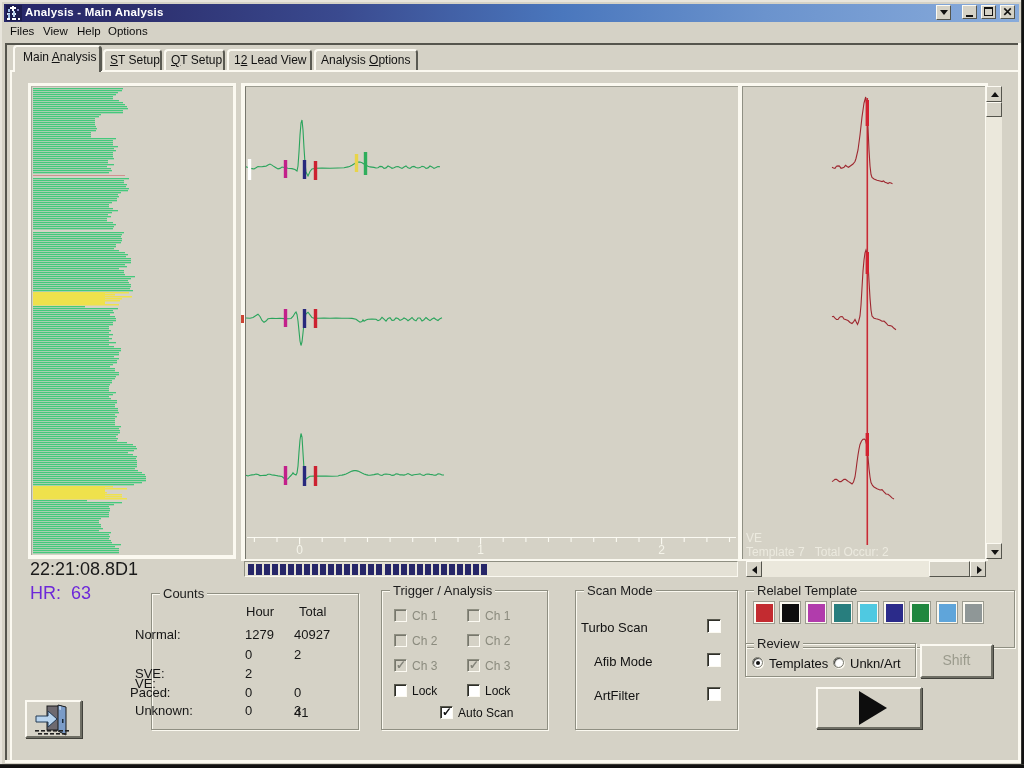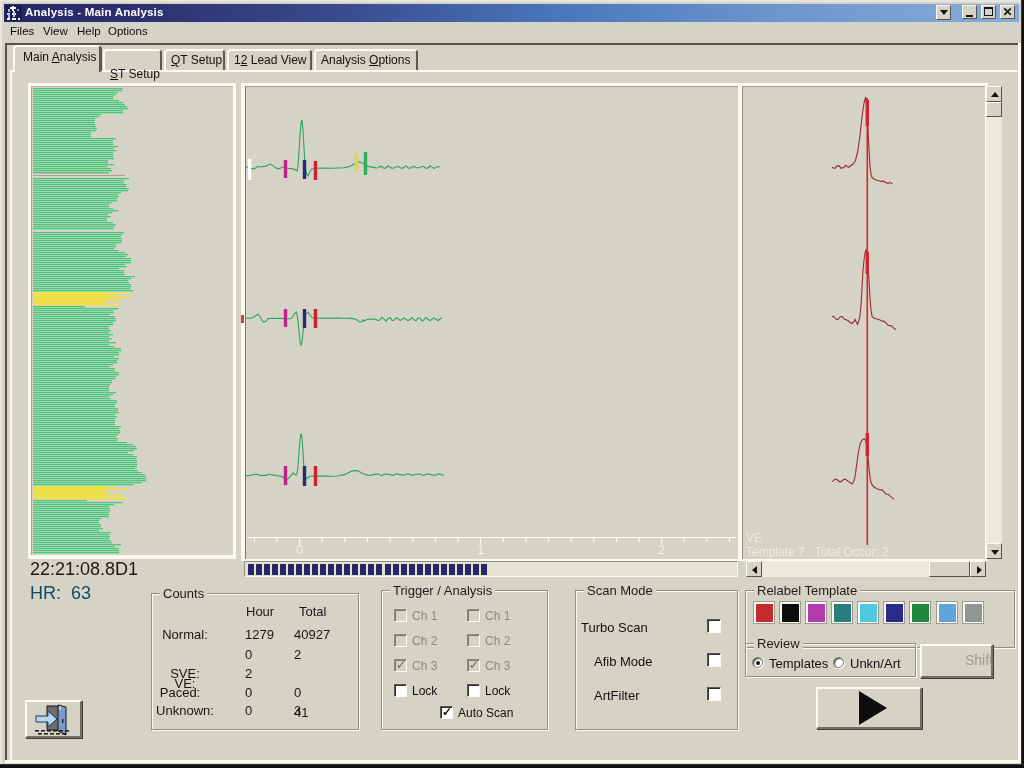--- a/index.html
+++ b/index.html
@@ -60,21 +60,21 @@
 <div class="abs" style="left:108px;top:25px;font-size:11.5px;color:#0c0c0c;">Options</div>
 
 <div class="abs" style="left:5px;top:43px;width:1015px;height:1.5px;background:#55554d"></div>
 <div class="abs" style="left:5px;top:43px;width:1.5px;height:719px;background:#55554d"></div>
 <div class="abs" style="left:5px;top:760px;width:1016px;height:3px;background:#fbf9f0"></div>
 <div class="abs" style="left:1018px;top:43px;width:3px;height:720px;background:#fbf9f0"></div>
 
 <div class="abs" style="left:10px;top:70px;width:1008px;height:2px;background:#fbf9f0;z-index:3"></div>
 <div class="abs" style="left:10px;top:70px;width:2px;height:690px;background:#fbf9f0;z-index:2"></div>
 <div class="tab abs" style="left:103px;top:49px;width:59px;height:21px;z-index:2"></div>
-<div class="tabtext abs" style="left:110px;top:67px;"><u>S</u>T Setup</div>
+<div class="tabtext abs" style="left:110px;top:53px;"><u>S</u>T Setup</div>
 <div class="tab abs" style="left:164px;top:49px;width:61px;height:21px;z-index:2"></div>
 <div class="tabtext abs" style="left:171px;top:53px;"><u>Q</u>T Setup</div>
 <div class="tab abs" style="left:227px;top:49px;width:85px;height:21px;z-index:2"></div>
 <div class="tabtext abs" style="left:234px;top:53px;">1<u>2</u> Lead View</div>
 <div class="tab abs" style="left:314px;top:49px;width:104px;height:21px;z-index:2"></div>
 <div class="tabtext abs" style="left:321px;top:53px;">Analysis <u>O</u>ptions</div>
 <div class="tab active abs" style="left:13px;top:45px;width:88px;height:27px;z-index:4"></div>
 <div class="tabtext abs" style="left:23px;top:50px;z-index:5">Main <u>A</u>nalysis</div>
 <style>
 .tab { background:#d5d2c6; border-top:2px solid #fcfaf2; border-left:2px solid #fcfaf2; border-right:2px solid #5a5a52; border-radius:4px 4px 0 0; }
@@ -428,21 +428,21 @@
 <div class="psq" style="left:433px"></div>
 <div class="psq" style="left:441px"></div>
 <div class="psq" style="left:449px"></div>
 <div class="psq" style="left:457px"></div>
 <div class="psq" style="left:465px"></div>
 <div class="psq" style="left:473px"></div>
 <div class="psq" style="left:481px"></div>
 <style>.psq{position:absolute;top:563.5px;width:6px;height:11.5px;background:#262668;}</style>
 
 <div class="abs" style="left:30px;top:559px;font-size:18px;color:#1a1a1a;">22:21:08.8D1</div>
-<div class="abs" style="left:30px;top:583px;font-size:18px;color:#0c4a6e;">HR:&nbsp;&nbsp;63</div>
+<div class="abs" style="left:30px;top:583px;font-size:18px;color:#6d28d9;">HR:&nbsp;&nbsp;63</div>
 
 <div class="gbox" style="left:151px;top:593px;width:208px;height:137px;">
   <div class="glabel">Counts</div>
 </div>
 <div class="abs cnt" style="left:246px;top:604px;">Hour</div>
 <div class="abs cnt" style="left:299px;top:604px;">Total</div>
 <div class="abs cnt r" style="left:135px;top:627px;width:100px;">Normal:</div>
 <div class="abs cnt" style="left:245px;top:627px;">1279</div>
 <div class="abs cnt" style="left:294px;top:627px;">40927</div>
 <div class="abs cnt r" style="left:135px;top:647px;width:100px;margin-top:29px;">VE:</div>
@@ -450,21 +450,21 @@
 <div class="abs cnt" style="left:294px;top:647px;">2</div>
 <div class="abs cnt r" style="left:135px;top:666px;width:100px;">SVE:</div>
 <div class="abs cnt" style="left:245px;top:666px;">2</div>
 <div class="abs cnt" style="left:294px;top:705px;text-align:right;">41</div>
 <div class="abs cnt r" style="left:130px;top:685px;width:100px;">Paced:</div>
 <div class="abs cnt" style="left:245px;top:685px;">0</div>
 <div class="abs cnt" style="left:294px;top:685px;">0</div>
 <div class="abs cnt r" style="left:135px;top:703px;width:100px;">Unknown:</div>
 <div class="abs cnt" style="left:245px;top:703px;">0</div>
 <div class="abs cnt" style="left:294px;top:703px;">3</div>
-<style>.cnt{font-size:13px;color:#161616;white-space:nowrap;}.cnt.r{text-align:center;}</style>
+<style>.cnt{font-size:13px;color:#161616;white-space:nowrap;}.cnt.r{text-align:left;}</style>
 
 <div class="gbox" style="left:381px;top:590px;width:167px;height:140px;">
   <div class="glabel">Trigger / Analysis</div>
 </div>
 <div class="cb dis" style="left:394px;top:609px;"></div>
 <div class="cklbl dis" style="left:412px;top:609px;">Ch 1</div>
 <div class="cb dis" style="left:467px;top:609px;"></div>
 <div class="cklbl dis" style="left:485px;top:609px;">Ch 1</div>
 <div class="cb dis" style="left:394px;top:634px;"></div>
 <div class="cklbl dis" style="left:412px;top:634px;">Ch 2</div>
@@ -539,21 +539,21 @@
     <div class="dot"></div>
   </div>
 <div class="abs" style="left:769px;top:656px;font-size:13px;color:#111;">Templates</div>
 <div class="abs radio" style="left:833px;top:657px;"></div>
 <div class="abs" style="left:850px;top:656px;font-size:13px;color:#111;">Unkn/Art</div>
 <style>
 .radio{width:11px;height:11px;border-radius:50%;background:#fff;border:1px solid #77776c;box-shadow:inset 1px 1px 1px #3a3a34, 1px 1px 0 #fbf9f0;}
 .radio .dot{position:absolute;left:2.5px;top:2.5px;width:4px;height:4px;border-radius:50%;background:#111;}
 </style>
 <div class="abs raised" style="left:920px;top:644px;width:73px;height:34px;"></div>
-<div class="abs" style="left:920px;top:652px;width:73px;text-align:right;font-size:14px;color:#9b9b8d;">Shift</div>
+<div class="abs" style="left:920px;top:652px;width:73px;text-align:center;font-size:14px;color:#9b9b8d;">Shift</div>
 
 <div class="abs raised" style="left:816px;top:687px;width:106px;height:42px;"></div>
 <div class="abs" style="left:859px;top:691px;width:0;height:0;border-top:17px solid transparent;border-bottom:17px solid transparent;border-left:28px solid #0d0d0d;"></div>
 
 <div class="abs raised" style="left:25px;top:700px;width:57px;height:38px;"></div>
 <svg class="abs" style="left:33px;top:702px" width="42" height="36" viewBox="0 0 42 36">
   <rect x="14" y="4" width="14" height="24" fill="#6e6a70" stroke="#1a1a1a" stroke-width="1"></rect>
   <polygon points="25,3 33,5 33,33 25,29" fill="#7b9cc8" stroke="#1a1a1a" stroke-width="1"></polygon>
   <polygon points="26,4 28,4.5 28,8 26,7.5" fill="#b8d0ec"></polygon>
   <rect x="29" y="17" width="1.5" height="4" fill="#1a2a3a"></rect>

